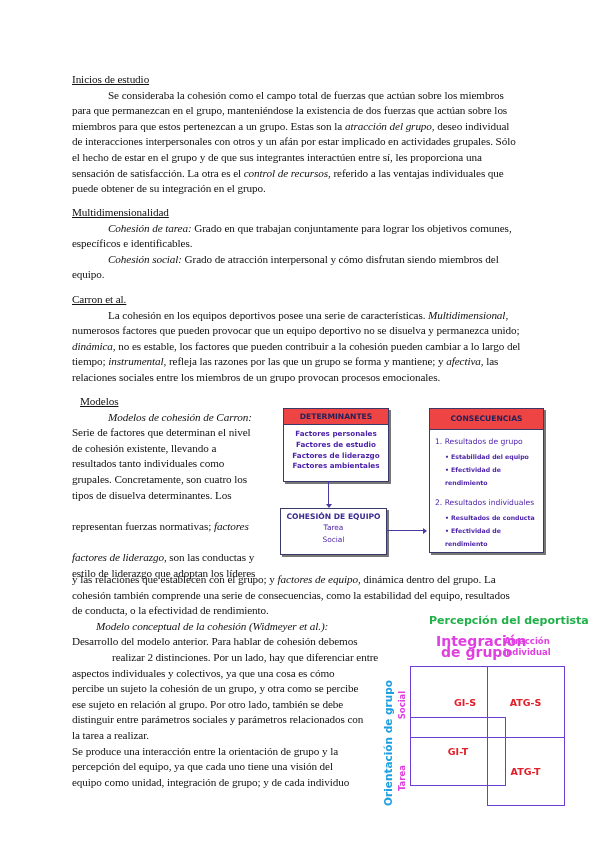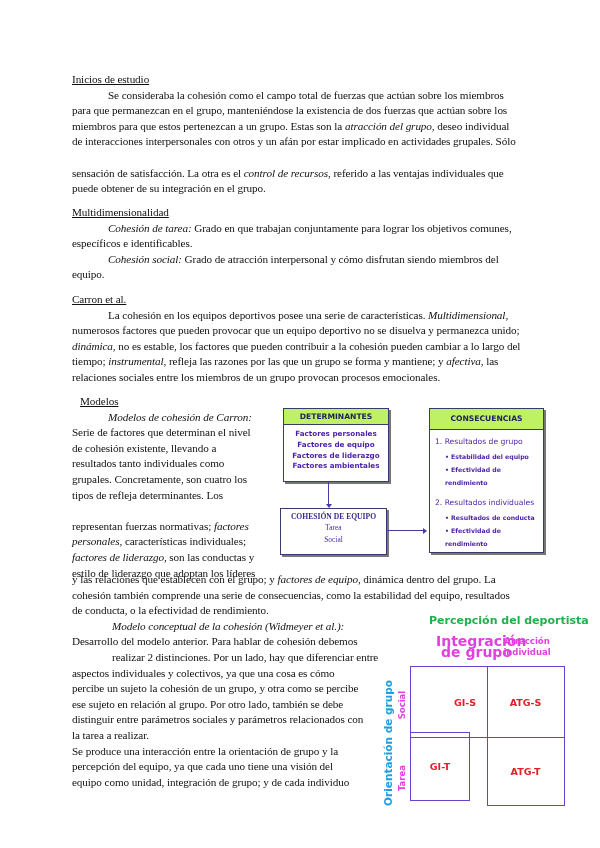--- a/index.html
+++ b/index.html
@@ -6,41 +6,42 @@
     body { width: 600px; height: 848px; position: relative; overflow: hidden;
       font-family: "Liberation Serif", "DejaVu Serif", serif; color: #111; }
     .page { position: absolute; left: 0; top: 0; width: 600px; height: 848px; }
     .txt { position: absolute; font-size: 11.2px; line-height: 15.6px; white-space: nowrap; letter-spacing: -0.1px; }
     .h { text-decoration: underline; }
     .i { font-style: italic; }
     
     .box { position: absolute; border: 1px solid #3a3a6a; background: #fff;
       font-family: "DejaVu Sans", sans-serif; color: #4a1fa8; box-shadow: 2px 2px 0 #777; }
     .box .hdr { border-bottom: 1px solid #3a3a6a; text-align: center; font-weight: bold;
-      font-size: 7.6px; color: #22225a; background: #bef264; }
+      font-size: 7.6px; color: #22225a; background: #ef4444; }
     .line { position: absolute; background: #4a3aa0; }
     .arrow-down { position: absolute; width: 0; height: 0; border-left: 3px solid transparent;
       border-right: 3px solid transparent; border-top: 4px solid #4a3aa0; }
     .arrow-right { position: absolute; width: 0; height: 0; border-top: 3px solid transparent;
       border-bottom: 3px solid transparent; border-left: 4px solid #4a3aa0; }
     .sans { font-family: "DejaVu Sans", sans-serif; }
     .grid-cell { position: absolute; border: 1.5px solid #6b3fd0; box-sizing: border-box;
       display: flex; align-items: center; justify-content: center;
       font-family: "DejaVu Sans", sans-serif; font-weight: bold; color: #e0202a; font-size: 9.5px; }
   </style>
 </head>
 <body>
 
 <div class="page">
 
   <div class="txt h" style="left:72px;top:72px;">Inicios de estudio</div>
   <div class="txt" style="left:108px;top:87.6px;">Se consideraba la cohesión como el campo total de fuerzas que actúan sobre los miembros</div>
   <div class="txt" style="left:72px;top:103.2px;">para que permanezcan en el grupo, manteniéndose la existencia de dos fuerzas que actúan sobre los</div>
   <div class="txt" style="left:72px;top:118.8px;"><span>miembros para que estos pertenezcan a un grupo. Estas son la </span><span class="i">atracción del grupo</span><span>, deseo individual</span></div>
   <div class="txt" style="left:72px;top:134.4px;">de interacciones interpersonales con otros y un afán por estar implicado en actividades grupales. Sólo</div>
+  <div class="txt" style="left:72px;top:150px;">el hecho de estar en el grupo y de que sus integrantes interactúen entre sí, les proporciona una</div>
   <div class="txt" style="left:72px;top:165.6px;"><span>sensación de satisfacción. La otra es el </span><span class="i">control de recursos</span><span>, referido a las ventajas individuales que</span></div>
   <div class="txt" style="left:72px;top:181.2px;">puede obtener de su integración en el grupo.</div>
 
   <div class="txt h" style="left:72px;top:205px;">Multidimensionalidad</div>
   <div class="txt" style="left:108px;top:220.6px;"><span class="i">Cohesión de tarea:</span><span> Grado en que trabajan conjuntamente para lograr los objetivos comunes,</span></div>
   <div class="txt" style="left:72px;top:236.2px;">específicos e identificables.</div>
   <div class="txt" style="left:108px;top:251.8px;"><span class="i">Cohesión social:</span><span> Grado de atracción interpersonal y cómo disfrutan siendo miembros del</span></div>
   <div class="txt" style="left:72px;top:267.4px;">equipo.</div>
 
   <div class="txt h" style="left:72px;top:292px;">Carron et al.</div>
@@ -49,54 +50,53 @@
   <div class="txt" style="left:72px;top:338.8px;"><span class="i">dinámica</span><span>, no es estable, los factores que pueden contribuir a la cohesión pueden cambiar a lo largo del</span></div>
   <div class="txt" style="left:72px;top:354.4px;"><span>tiempo; </span><span class="i">instrumental</span><span>, refleja las razones por las que un grupo se forma y mantiene; y </span><span class="i">afectiva</span><span>, las</span></div>
   <div class="txt" style="left:72px;top:370px;">relaciones sociales entre los miembros de un grupo provocan procesos emocionales.</div>
 
   <div class="txt h" style="left:72px;top:394px;margin-left:8px;">Modelos</div>
   <div class="txt i" style="left:108px;top:409.6px;">Modelos de cohesión de Carron:</div>
   <div class="txt" style="left:72px;top:425.2px;">Serie de factores que determinan el nivel</div>
   <div class="txt" style="left:72px;top:440.8px;">de cohesión existente, llevando a</div>
   <div class="txt" style="left:72px;top:456.4px;">resultados tanto individuales como</div>
   <div class="txt" style="left:72px;top:472px;">grupales. Concretamente, son cuatro los</div>
-  <div class="txt" style="left:72px;top:487.6px;">tipos de refleja determinantes. Los</div>
+  <div class="txt" style="left:72px;top:487.6px;">tipos de disuelva determinantes. Los</div>
   <div class="txt" style="left:72px;top:518.8px;"><span>representan fuerzas normativas; </span><span class="i">factores</span></div>
-  <div class="txt" style="left:72px;top:534.4px;"><span class="i">personales,</span><span> características individuales;</span></div>
   <div class="txt" style="left:72px;top:550px;"><span class="i">factores de liderazgo,</span><span> son las conductas y</span></div>
   <div class="txt" style="left:72px;top:565.6px;">estilo de liderazgo que adoptan los líderes</div>
 
   <div class="txt" style="left:72px;top:572px;"><span>y las relaciones que establecen con el grupo; y </span><span class="i">factores de equipo,</span><span> dinámica dentro del grupo. La</span></div>
   <div class="txt" style="left:72px;top:587.6px;">cohesión también comprende una serie de consecuencias, como la estabilidad del equipo, resultados</div>
   <div class="txt" style="left:72px;top:603.2px;">de conducta, o la efectividad de rendimiento.</div>
-  <div class="txt i" style="left:112px;top:618.8px;">Modelo conceptual de la cohesión (Widmeyer et al.):</div>
+  <div class="txt i" style="left:96px;top:618.8px;">Modelo conceptual de la cohesión (Widmeyer et al.):</div>
   <div class="txt" style="left:72px;top:634.4px;">Desarrollo del modelo anterior. Para hablar de cohesión debemos</div>
   <div class="txt" style="left:72px;top:650px;margin-left:40px;">realizar 2 distinciones. Por un lado, hay que diferenciar entre</div>
   <div class="txt" style="left:72px;top:665.6px;">aspectos individuales y colectivos, ya que una cosa es cómo</div>
   <div class="txt" style="left:72px;top:681.2px;">percibe un sujeto la cohesión de un grupo, y otra como se percibe</div>
   <div class="txt" style="left:72px;top:696.8px;">ese sujeto en relación al grupo. Por otro lado, también se debe</div>
   <div class="txt" style="left:72px;top:712.4px;">distinguir entre parámetros sociales y parámetros relacionados con</div>
   <div class="txt" style="left:72px;top:728px;">la tarea a realizar.</div>
   <div class="txt" style="left:72px;top:743.6px;">Se produce una interacción entre la orientación de grupo y la</div>
   <div class="txt" style="left:72px;top:759.2px;">percepción del equipo, ya que cada uno tiene una visión del</div>
   <div class="txt" style="left:72px;top:774.8px;">equipo como unidad, integración de grupo; y de cada individuo</div>
 
   <div>
     <div class="box" style="left:283px;top:408px;width:104px;height:72px;">
       <div class="hdr" style="height:15px;line-height:15px;">DETERMINANTES</div>
       <div style="text-align:center;font-size:7.2px;line-height:10.8px;padding-top:4px;font-weight:600;">
         <div>Factores personales</div>
-        <div>Factores de equipo</div>
+        <div>Factores de estudio</div>
         <div>Factores de liderazgo</div>
         <div>Factores ambientales</div>
       </div>
     </div>
     <div class="line" style="left:328px;top:481px;width:1px;height:24px;"></div>
     <div class="arrow-down" style="left:325.5px;top:504px;"></div>
-    <div class="box" style="left:280px;top:508px;width:105px;height:45px;font-family:Liberation Serif, serif;">
+    <div class="box" style="left:280px;top:508px;width:105px;height:45px;">
       <div style="text-align:center;font-size:7.6px;font-weight:bold;color:#3a2a90;padding-top:3px;">COHESIÓN DE EQUIPO</div>
       <div style="text-align:center;font-size:7.4px;line-height:12px;color:#4a1fa8;padding-top:1px;">
         <div>Tarea</div>
         <div>Social</div>
       </div>
     </div>
     <div class="line" style="left:387px;top:530px;width:36px;height:1px;"></div>
     <div class="arrow-right" style="left:423px;top:527.5px;"></div>
     <div class="box" style="left:429px;top:408px;width:113px;height:143px;">
       <div class="hdr" style="height:20px;line-height:20px;">CONSECUENCIAS</div>
@@ -119,17 +119,17 @@
     </div>
     <div class="sans" style="position:absolute;left:489px;top:636px;width:76px;text-align:center;font-size:8.5px;line-height:11px;color:#e040e0;font-weight:600;">
       <div>Atracción</div>
       <div>individual</div>
     </div>
     <div class="sans" style="position:absolute;left:320px;top:737px;width:136px;text-align:center;transform:rotate(-90deg);font-size:10.5px;font-weight:bold;color:#1ea0e0;">Orientación de grupo</div>
     <div class="sans" style="position:absolute;left:377px;top:700px;width:50px;text-align:center;transform:rotate(-90deg);font-size:8.5px;font-weight:bold;color:#e040e0;">Social</div>
     <div class="sans" style="position:absolute;left:377px;top:773px;width:50px;text-align:center;transform:rotate(-90deg);font-size:8.5px;font-weight:bold;color:#e040e0;">Tarea</div>
     <div class="grid-cell" style="left:410px;top:666px;width:78px;height:72px;padding-left:32px;">GI-S</div>
     <div class="grid-cell" style="left:486.5px;top:666px;width:78px;height:72px;">ATG-S</div>
-    <div class="grid-cell" style="left:410px;top:732px;width:60px;height:69px;">GI-T</div>
+    <div class="grid-cell" style="left:410px;top:717px;width:96px;height:69px;">GI-T</div>
     <div class="grid-cell" style="left:486.5px;top:736.5px;width:78px;height:69px;">ATG-T</div>
   </div>
 
 </div>
 
 </body></html>

